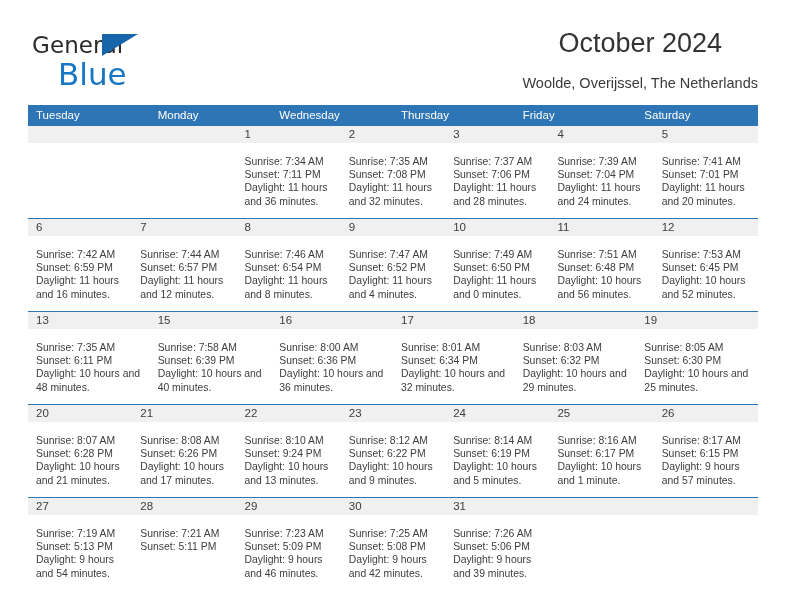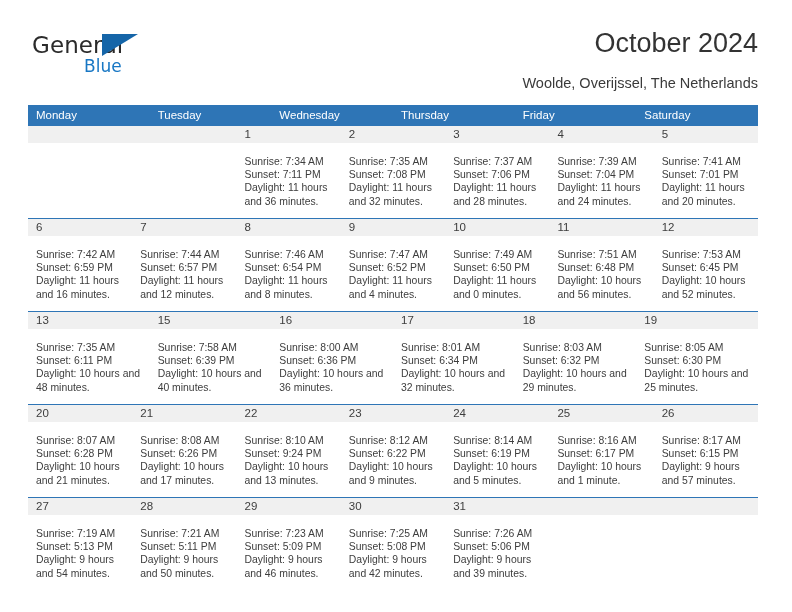--- a/index.html
+++ b/index.html
@@ -50,33 +50,33 @@
     position: absolute;
     left: 70px;
     top: 2px;
     width: 0;
     height: 0;
     border-left: 36px solid #1565a8;
     border-bottom: 22px solid transparent;
   }
   .brand-blue {
     position: absolute;
-    left: 52px;
+    left: 26px;
     top: 24px;
-    font-size: 17px;
+    font-size: 31px;
     color: #1877c4;
     font-family: "DejaVu Sans", sans-serif;
     font-weight: 400;
   }
 
   .titles {
     position: absolute;
     right: 0;
     top: 0;
-    text-align: right;
+    text-align: center;
   }
   .cal-title {
     font-size: 27px;
     color: #333333;
     font-weight: 400;
     line-height: 34px;
     white-space: nowrap;
     font-family: "Liberation Sans", sans-serif;
   }
   .cal-subtitle {
@@ -167,22 +167,22 @@
     <div class="titles">
       <div class="cal-title">October 2024</div>
       <div class="cal-subtitle">Woolde, Overijssel, The Netherlands</div>
     </div>
 
   </div>
 
   <div class="calendar">
 
     <div class="weekdays">
+      <div class="weekday">Tuesday</div>
       <div class="weekday">Monday</div>
-      <div class="weekday">Tuesday</div>
       <div class="weekday">Wednesday</div>
       <div class="weekday">Thursday</div>
       <div class="weekday">Friday</div>
       <div class="weekday">Saturday</div>
     </div>
 
     <div class="week">
       <div class="daycell empty">
         <div class="daynum-band"></div>
 
@@ -409,21 +409,20 @@
           <div>Sunrise: 7:19 AM</div>
           <div>Sunset: 5:13 PM</div>
           <div class="daylight">Daylight: 9 hours and 54 minutes.</div>
         </div>
       </div>
       <div class="daycell">
         <div class="daynum-band">28</div>
         <div class="details">
           <div>Sunrise: 7:21 AM</div>
           <div>Sunset: 5:11 PM</div>
-          <div class="daylight">Daylight: 9 hours and 50 minutes.</div>
         </div>
       </div>
       <div class="daycell">
         <div class="daynum-band">29</div>
         <div class="details">
           <div>Sunrise: 7:23 AM</div>
           <div>Sunset: 5:09 PM</div>
           <div class="daylight">Daylight: 9 hours and 46 minutes.</div>
         </div>
       </div>

